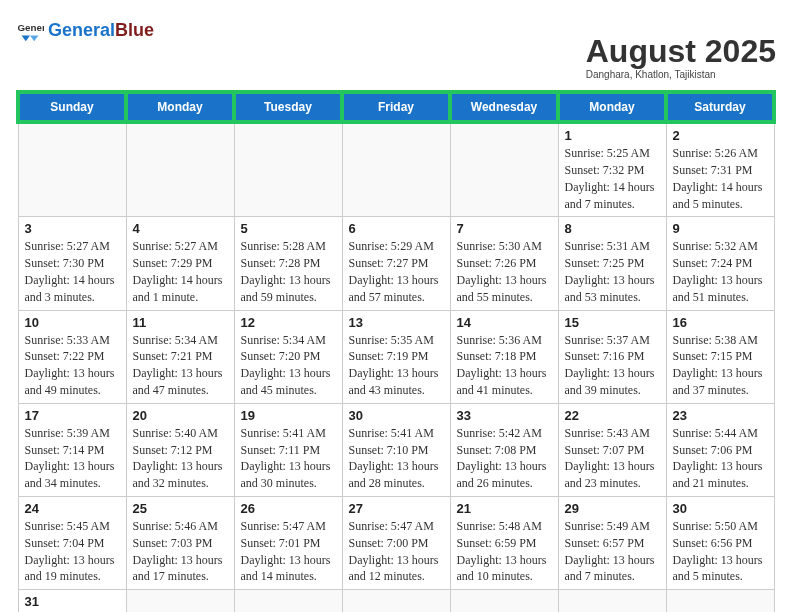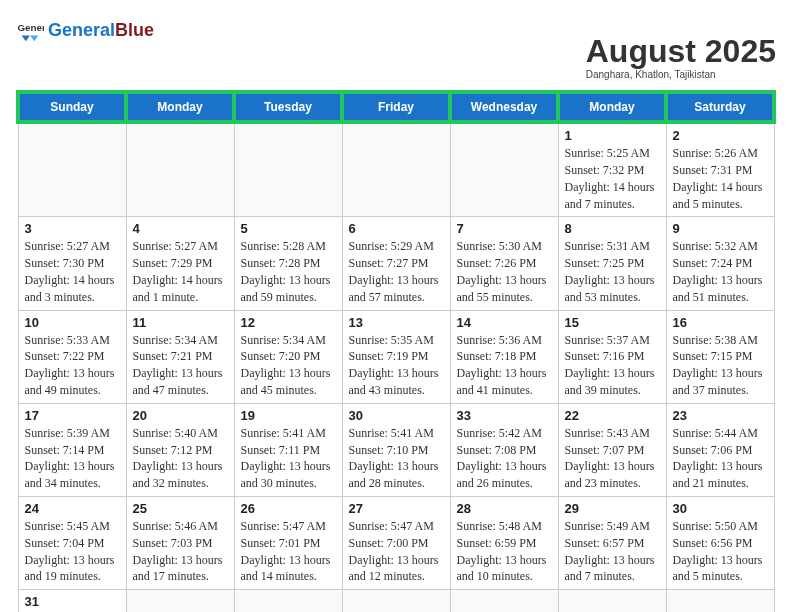--- a/index.html
+++ b/index.html
@@ -243,21 +243,21 @@
         </td>
         <td>
           <span class="day-number">26</span>
           <div class="day-info">Sunrise: 5:47 AM<br>Sunset: 7:01 PM<br>Daylight: 13 hours and 14 minutes.</div>
         </td>
         <td>
           <span class="day-number">27</span>
           <div class="day-info">Sunrise: 5:47 AM<br>Sunset: 7:00 PM<br>Daylight: 13 hours and 12 minutes.</div>
         </td>
         <td>
-          <span class="day-number">28</span>
+          <span class="day-number">21</span>
           <div class="day-info">Sunrise: 5:48 AM<br>Sunset: 6:59 PM<br>Daylight: 13 hours and 10 minutes.</div>
         </td>
         <td>
           <span class="day-number">29</span>
           <div class="day-info">Sunrise: 5:49 AM<br>Sunset: 6:57 PM<br>Daylight: 13 hours and 7 minutes.</div>
         </td>
         <td>
           <span class="day-number">30</span>
           <div class="day-info">Sunrise: 5:50 AM<br>Sunset: 6:56 PM<br>Daylight: 13 hours and 5 minutes.</div>
         </td>

